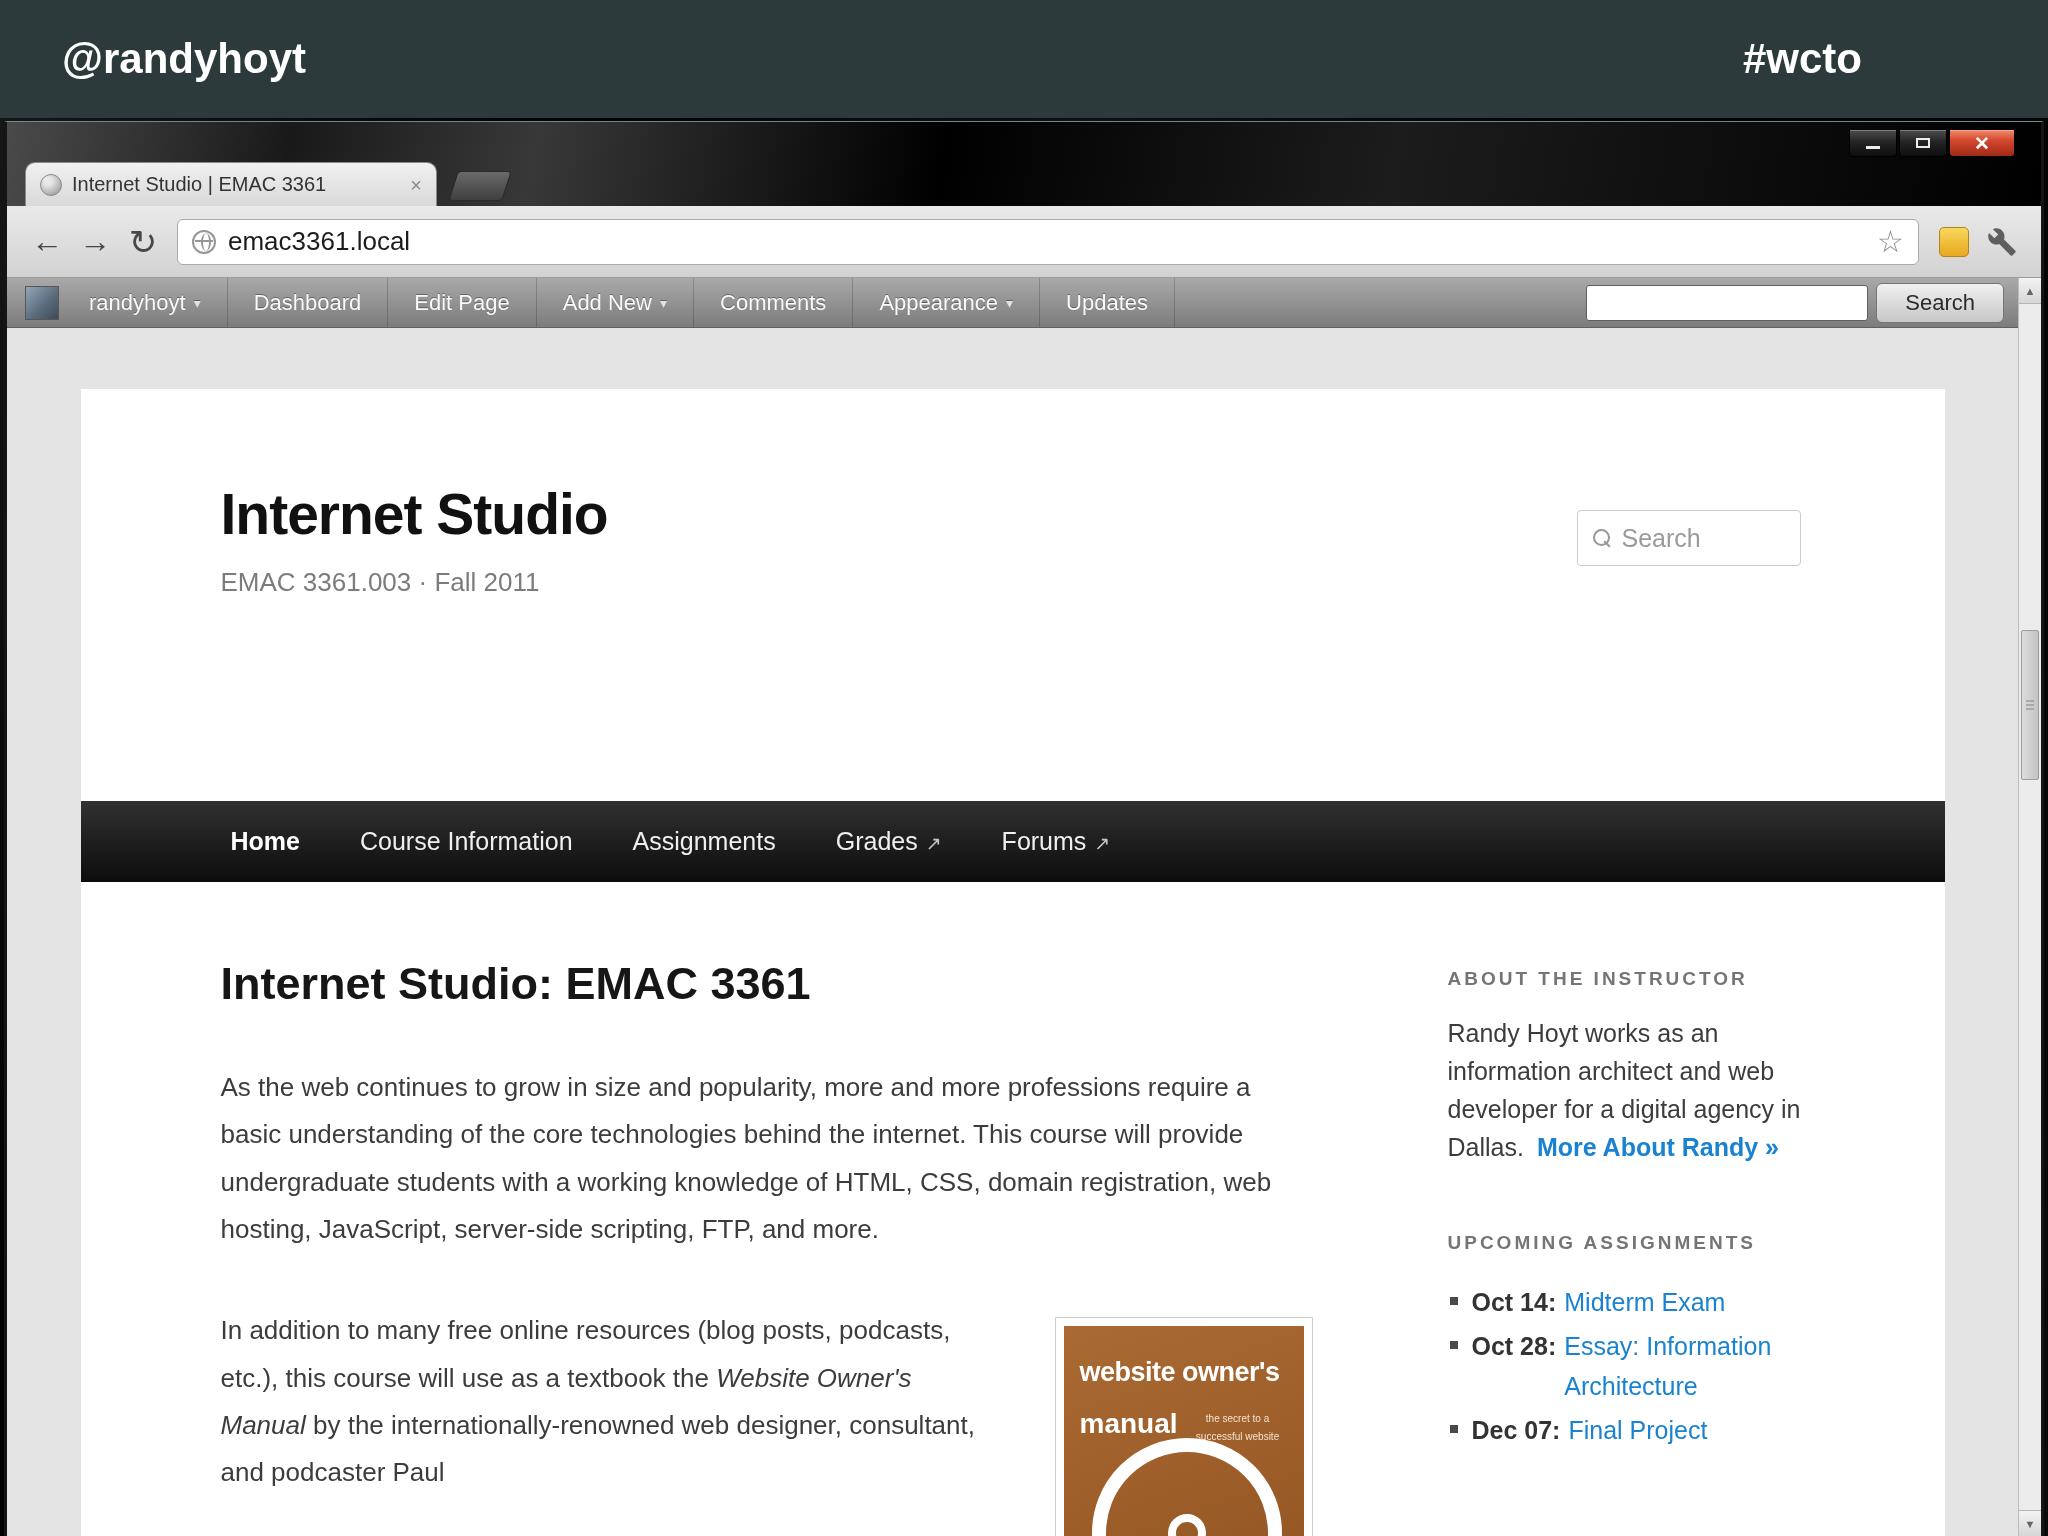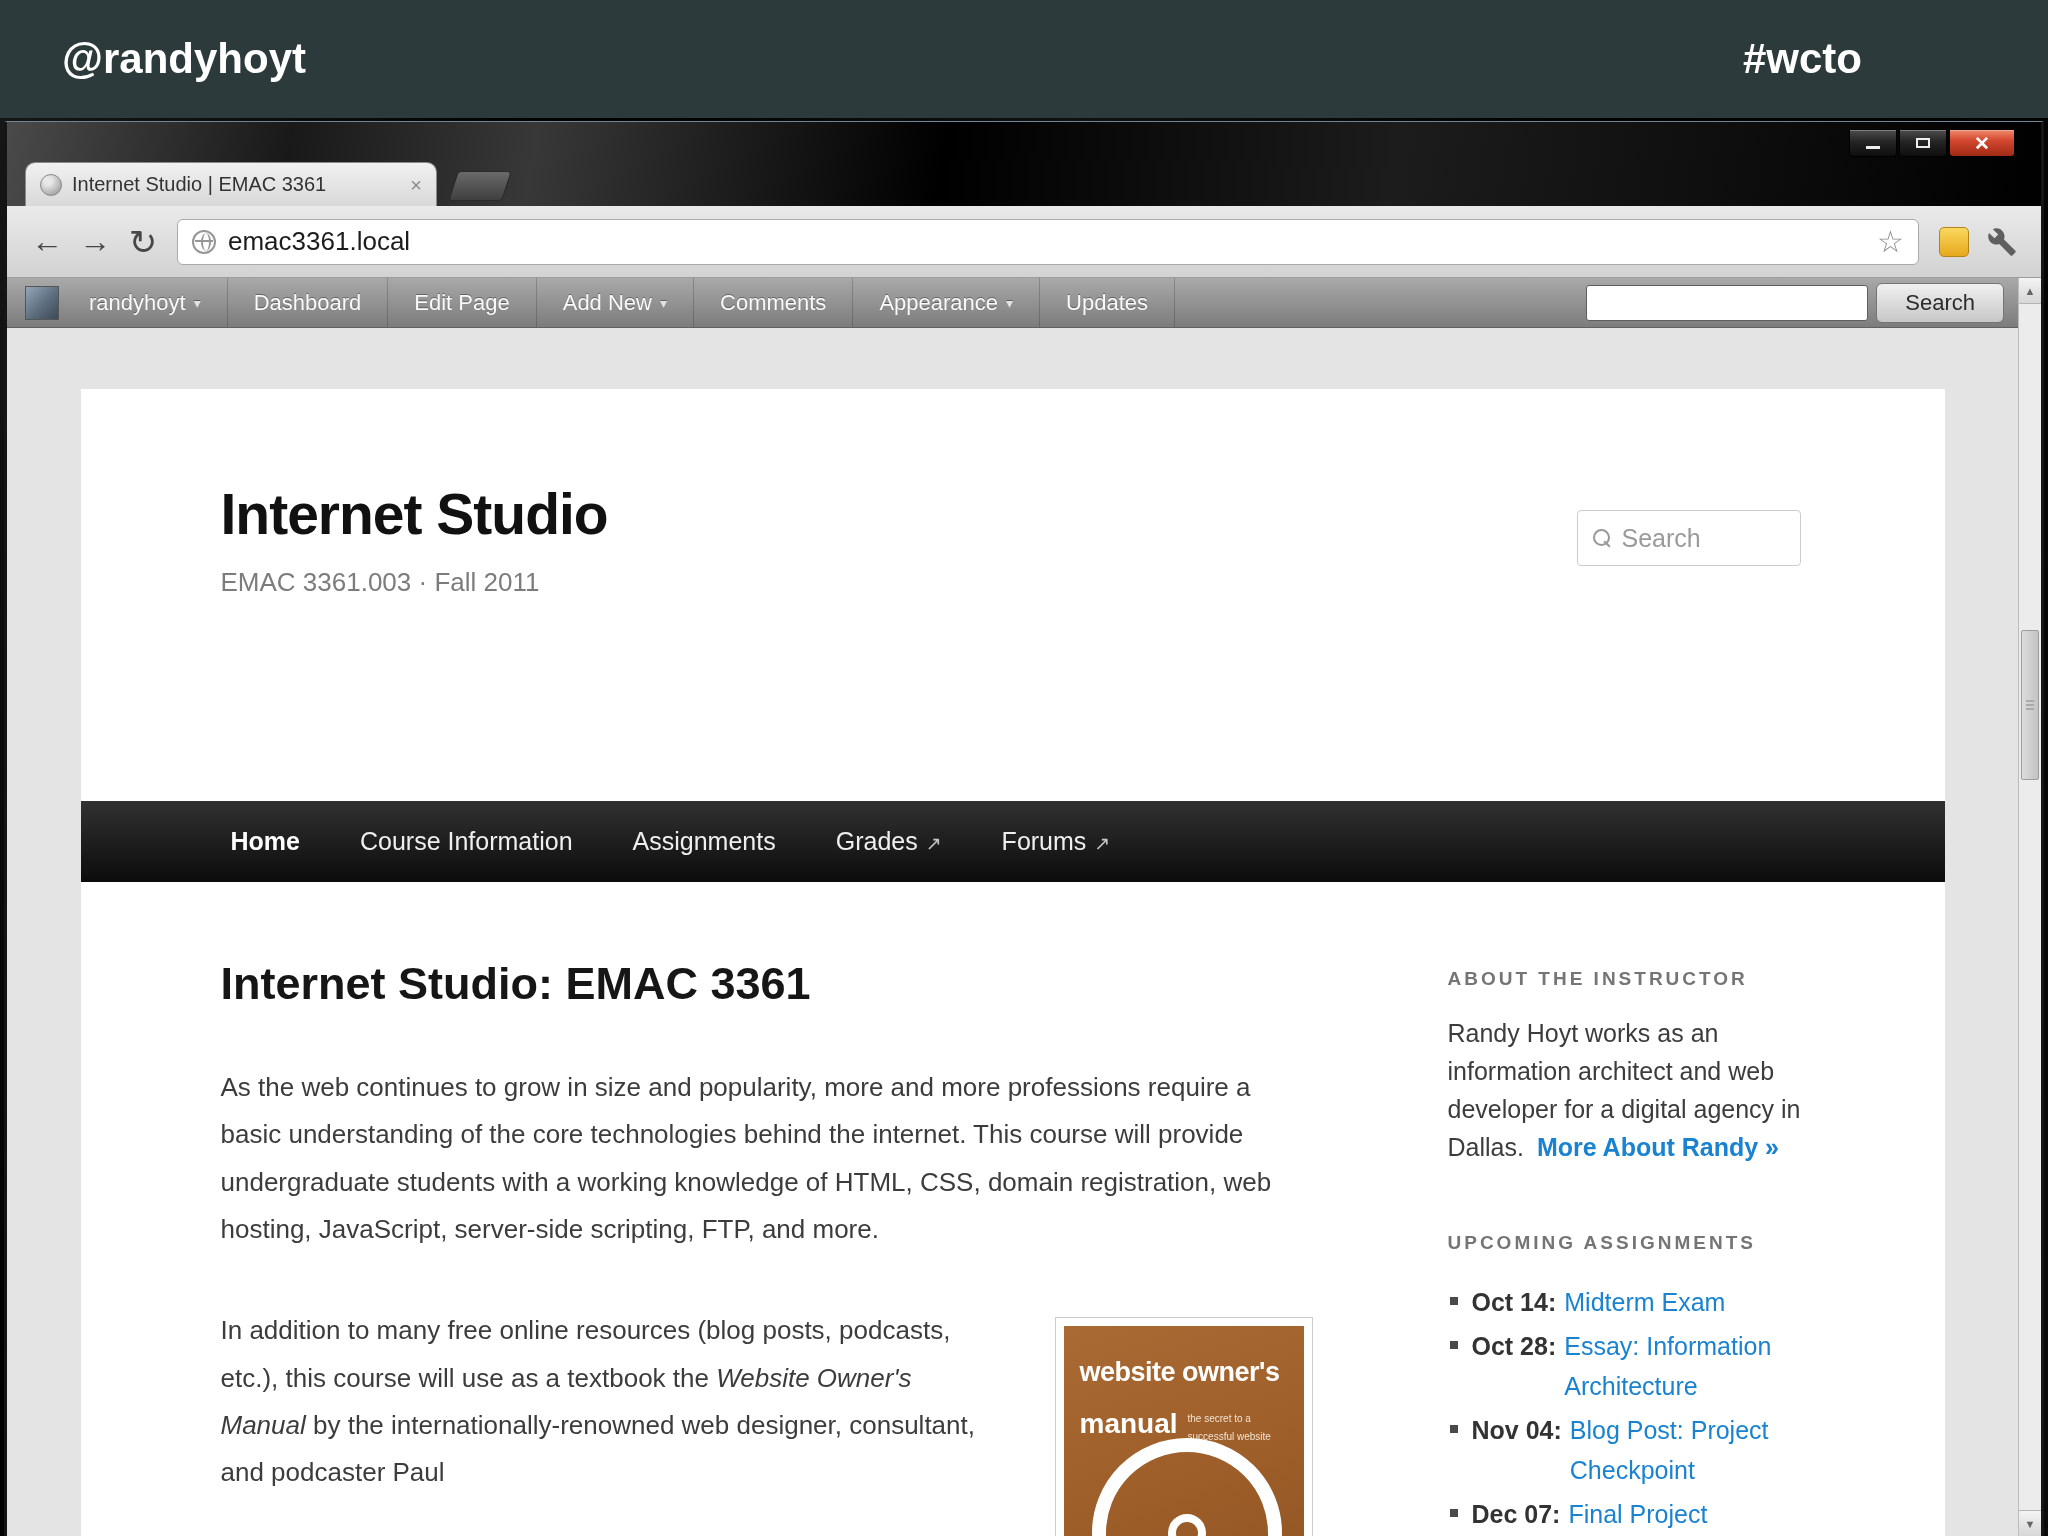--- a/index.html
+++ b/index.html
@@ -111,21 +111,21 @@
   .page-title { font-size: 45px; font-weight: bold; color: #161616; }
   .content p { margin-top: 54px; font-size: 26px; line-height: 1.82; color: #3c3c3c; }
   .p2 { margin-top: 0; }
   .book { float: right; width: 258px; margin: 10px 0 20px 60px; background: #fff;
           border: 1px solid #ccc; padding: 8px; }
   .cover { position: relative; height: 300px; overflow: hidden; padding: 22px 16px;
            background: linear-gradient(160deg, #aa6a34 0%, #9c5d28 55%, #8e5323 100%); }
   .bk-line1 { color: #fff; font-weight: bold; font-size: 27px; letter-spacing: -0.5px; }
   .bk-row { display: flex; align-items: flex-end; gap: 10px; margin-top: 2px; }
   .bk-line2 { color: #fff; font-weight: bold; font-size: 28px; }
-  .bk-tag { color: #f3e3d2; font-size: 10px; padding-bottom: 4px; }
+  .bk-tag { color: #f3e3d2; font-size: 10px; padding-bottom: 4px; text-align: center; }
   .ring { position: absolute; left: 28px; top: 112px; width: 190px; height: 190px;
           border: 14px solid #fff; border-radius: 50%; }
   .ring-inner { position: absolute; left: 50%; top: 50%; width: 38px; height: 38px;
                 margin: -19px 0 0 -19px; border: 8px solid #fff; border-radius: 50%; }
 
   .sidebar { width: 368px; margin-left: 135px; padding-top: 86px; }
   .widget-title { font-size: 19px; font-weight: bold; letter-spacing: 3px; color: #757575; }
   .about-text { margin-top: 24px; font-size: 25px; line-height: 1.52; color: #3c3c3c; }
   .link { color: #1982d1; text-decoration: none; }
   .about-link { font-weight: bold; margin-left: 6px; }
@@ -302,25 +302,20 @@
                     <span class="a-date">Oct 14:</span>
                     <a class="link a-link" href="#">Midterm Exam</a>
                   </li>
                   <li>
                     <span class="bullet"></span>
                     <span class="a-date">Oct 28:</span>
                     <a class="link a-link" href="#">Essay: Information Architecture</a>
                   </li>
                   <li>
                     <span class="bullet"></span>
-                    <span class="a-date">Nov 04:</span>
-                    <a class="link a-link" href="#">Blog Post: Project Checkpoint</a>
-                  </li>
-                  <li>
-                    <span class="bullet"></span>
                     <span class="a-date">Dec 07:</span>
                     <a class="link a-link" href="#">Final Project</a>
                   </li>
                 </ul>
               </div>
             </div>
 
           </div>
         </div>
       </div>

